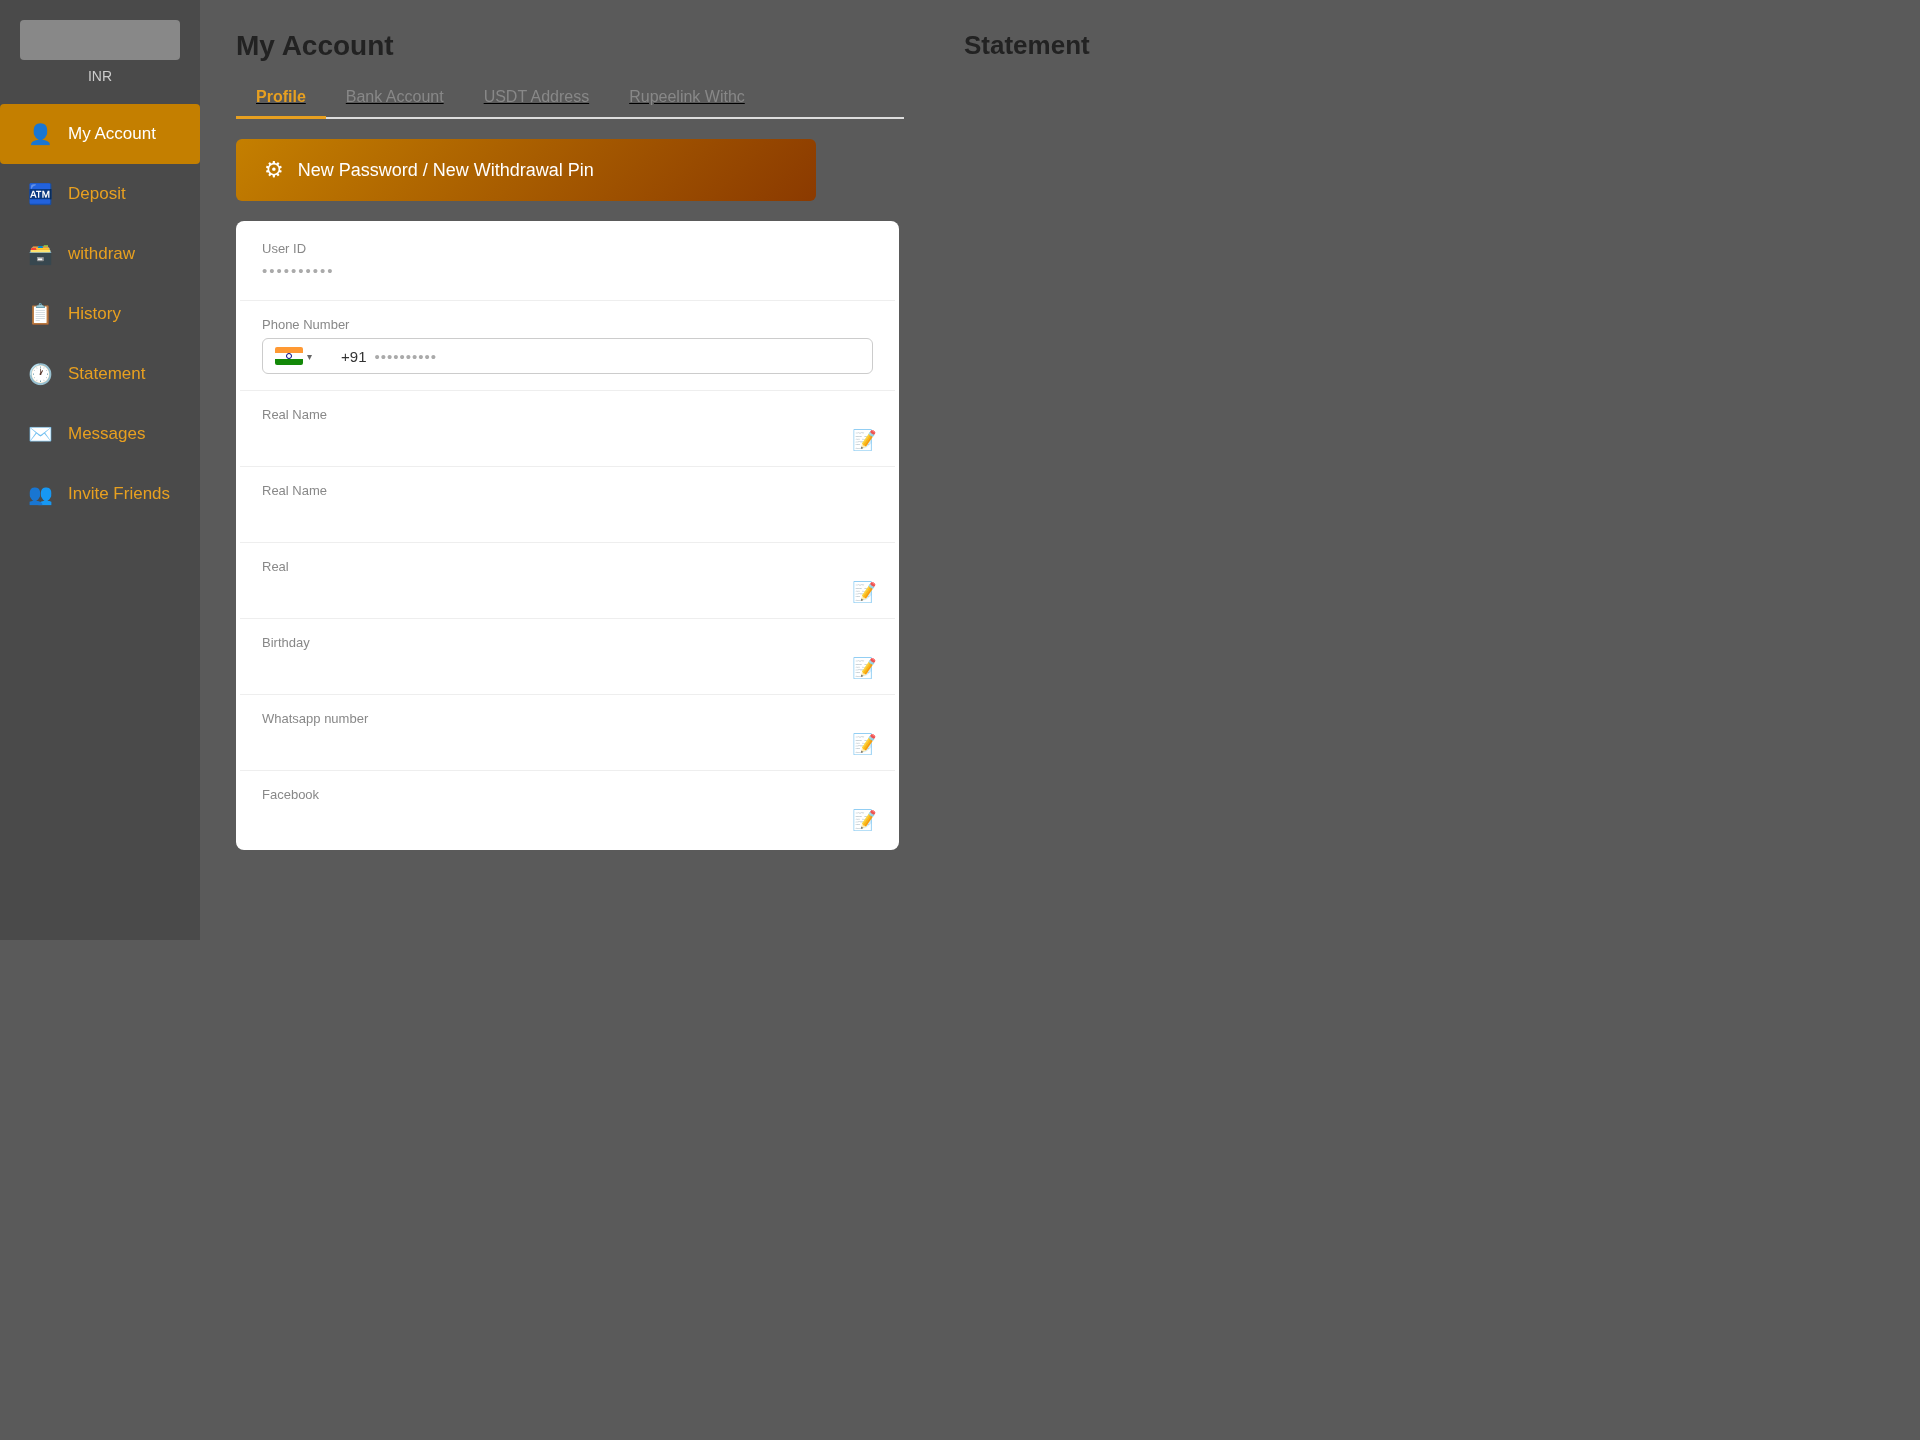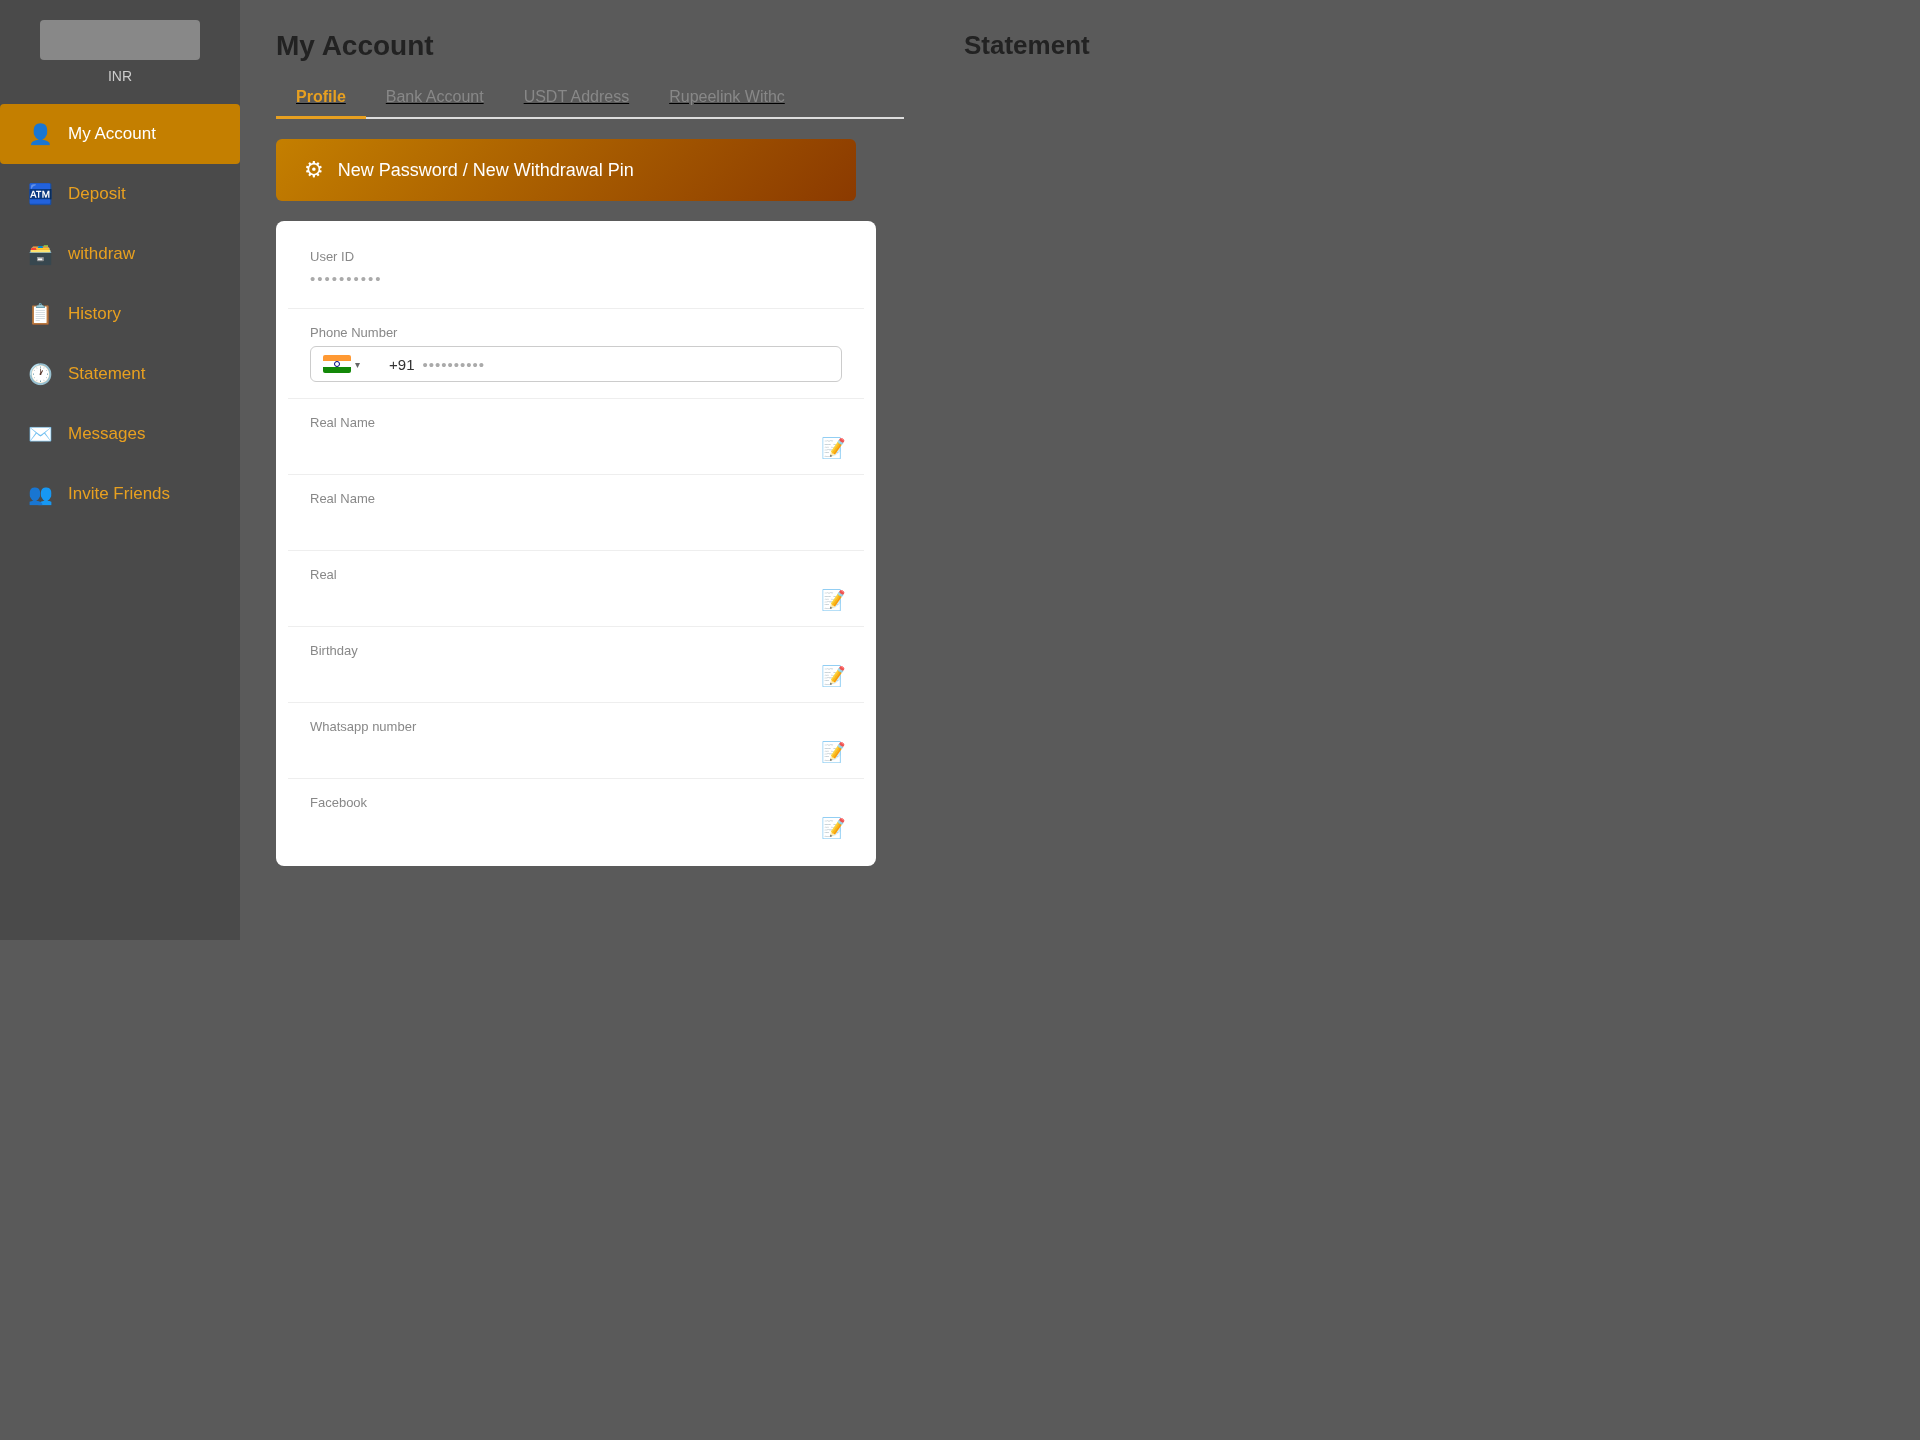--- a/index.html
+++ b/index.html
@@ -7,21 +7,21 @@
       font-family: 'Segoe UI', Arial, sans-serif;
       background: #5a5a5a;
       width: 1280px;
       min-height: 940px;
       display: flex;
       overflow: hidden;
     }
 
     
     .sidebar {
-      width: 240px;
+      width: 200px;
       background: #4a4a4a;
       min-height: 940px;
       display: flex;
       flex-direction: column;
       align-items: center;
       padding-top: 20px;
       flex-shrink: 0;
     }
     .sidebar-logo-area {
       width: 160px;
@@ -114,22 +114,22 @@
       margin-bottom: 20px;
     }
     .password-btn .gear-icon {
       font-size: 22px;
     }
 
     
     .profile-card {
       background: #fff;
       border-radius: 8px;
-      padding: 12px;
-      width: 600px;
+      padding: 4px;
+      width: 663px;
       overflow: hidden;
     }
 
     .field-row {
       padding: 16px 22px;
       border-bottom: 1px solid #eee;
       position: relative;
     }
     .field-row:last-child {
       border-bottom: none;

